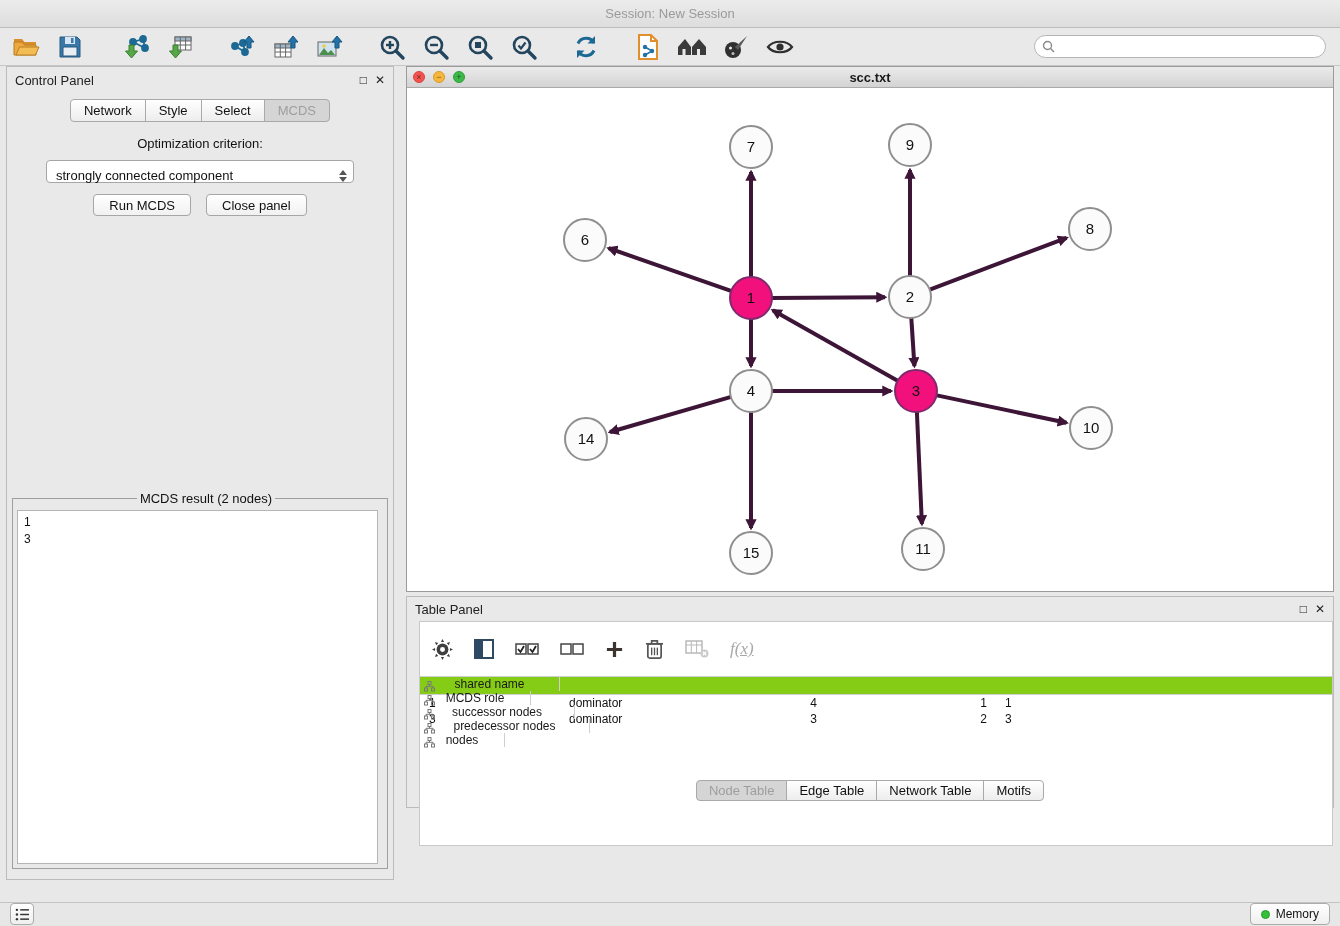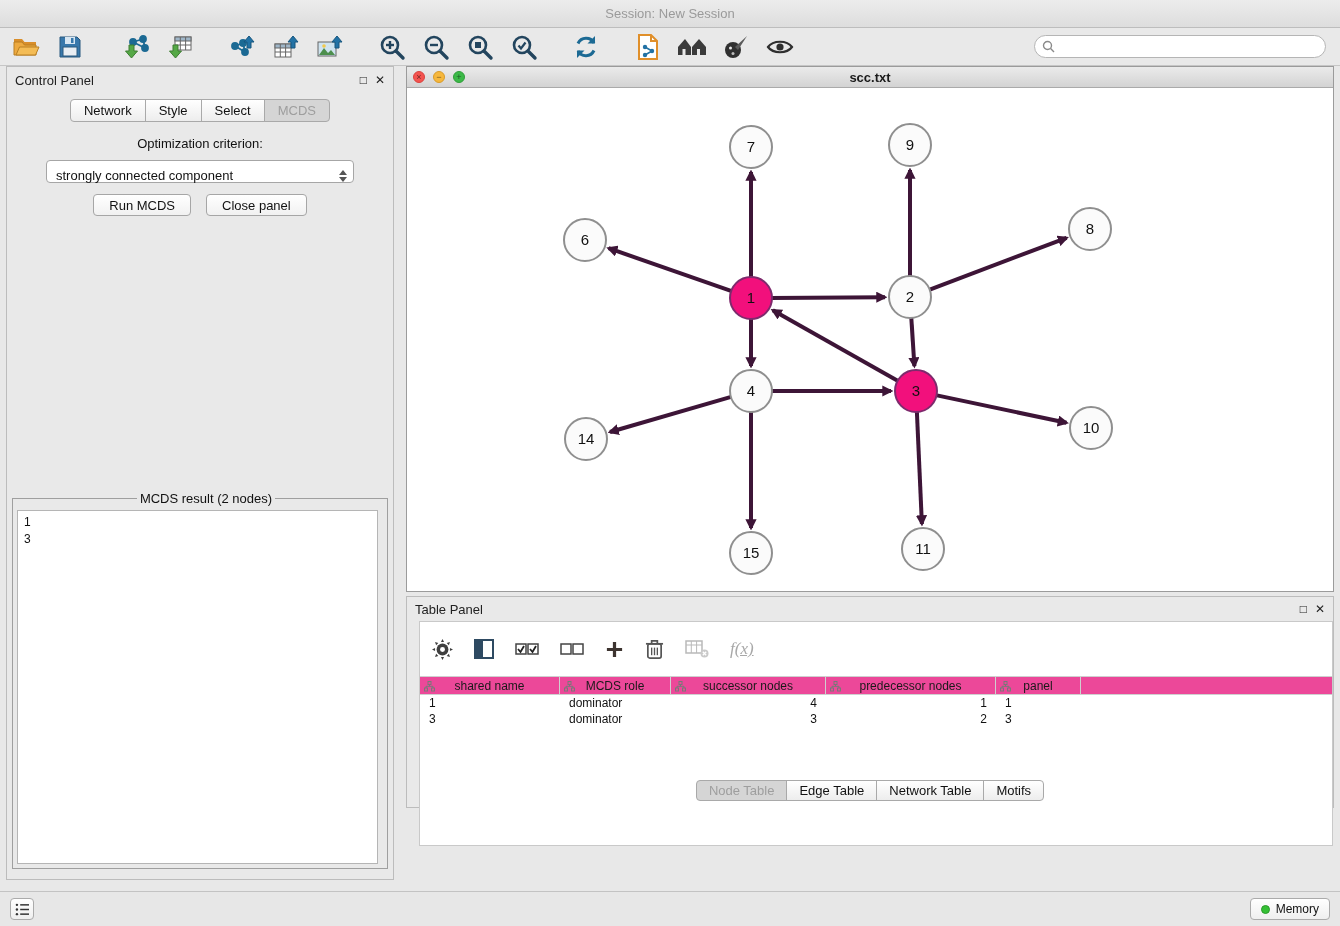--- a/index.html
+++ b/index.html
@@ -51,30 +51,30 @@
   .tl.yellow{background:#f6b73c;border:1px solid #d89b2a;}
   .tl.green{background:#3cb948;border:1px solid #2f9e3a;}
   .net-title{position:absolute;left:0;right:0;text-align:center;font-weight:bold;font-size:13px;color:#1a1a1a;pointer-events:none;}
 
   
   .table-panel{position:absolute;left:406px;top:596px;width:928px;height:212px;background:#e9e9e9;border:1px solid #bcbcbc;}
   .tp-content{position:absolute;left:12px;right:0;top:24px;height:225px;background:#fff;border:1px solid #c9c9c9;overflow:hidden;}
   .tp-toolbar{height:54px;display:flex;align-items:center;padding-left:12px;gap:21px;}
   .tp-tbtn{background:none;border:none;display:flex;align-items:center;justify-content:center;cursor:default;}
   .fx{font-family:"Liberation Serif","DejaVu Serif",serif;font-style:italic;font-size:17px;color:#a8a8a8;text-decoration:underline;}
-  .thead{display:flex;background:#ec4899;border-top:1px solid #cfcfcf;border-bottom:1px solid #cfcfcf;height:19px;}
+  .thead{display:flex;background:#84cc16;border-top:1px solid #cfcfcf;border-bottom:1px solid #cfcfcf;height:19px;flex-direction:column;}
   .th{position:relative;display:flex;align-items:center;justify-content:center;font-size:12px;color:#1a1a1a;border-right:1px solid #cfcfcf;height:100%;}
   .th .sort-ic{position:absolute;left:4px;top:4px;}
   .tr{display:flex;height:16px;align-items:center;font-size:12px;}
   .td{padding:0 9px;overflow:hidden;white-space:nowrap;}
   .tp-tabs{position:absolute;left:0;right:0;bottom:6px;display:flex;justify-content:center;}
   .tp-tabs .seg{padding:2px 12px;}
 
   
-  .statusbar{position:absolute;left:0;right:0;bottom:0;height:35px;background:#e7e7e7;border-top:1px solid #c3c3c3;display:flex;align-items:center;padding:0 10px;}
+  .statusbar{position:absolute;left:0;right:0;bottom:0;height:24px;background:#e7e7e7;border-top:1px solid #c3c3c3;display:flex;align-items:flex-start;padding:0 10px;}
   .sq-btn{width:24px;height:22px;border:1px solid #ababab;border-radius:4px;background:linear-gradient(#fff,#efefef);display:flex;align-items:center;justify-content:center;cursor:default;}
   .memory-btn{margin-left:auto;height:22px;border:1px solid #ababab;border-radius:4px;background:linear-gradient(#fff,#efefef);display:flex;align-items:center;gap:6px;padding:0 10px;font-size:12px;font-family:inherit;color:#111;cursor:default;}
   .mem-dot{width:9px;height:9px;border-radius:50%;background:#35c135;border:1px solid #2a9a2a;display:inline-block;}
 </style>
 </head>
 <body>
 
 <div class="titlebar">
   <span>Session: New Session</span>
 </div>
@@ -502,21 +502,21 @@
           </svg>
           <span>predecessor nodes</span>
         </div>
         <div class="th" style="width: 85px;">
           <svg class="sort-ic" width="11" height="11" viewBox="0 0 11 11">
             <rect x="4" y="0.5" width="3" height="3" fill="none" stroke="#787878"></rect>
             <rect x="0.5" y="7" width="3" height="3" fill="none" stroke="#787878"></rect>
             <rect x="7.5" y="7" width="3" height="3" fill="none" stroke="#787878"></rect>
             <path d="M5.5 3.5V5.3M2 7V5.3h7V7" stroke="#787878" fill="none"></path>
           </svg>
-          <span>panel</span>
+          <span>nodes</span>
         </div>
       </div>
     <div id="table-body">
         <div class="tr">
           <div class="td" style="width: 140px; text-align: left;">1</div>
           <div class="td" style="width: 111px; text-align: left;">dominator</div>
           <div class="td" style="width: 155px; text-align: right;">4</div>
           <div class="td" style="width: 170px; text-align: right;">1</div>
           <div class="td" style="width: 85px; text-align: left;">1</div>
         </div>

